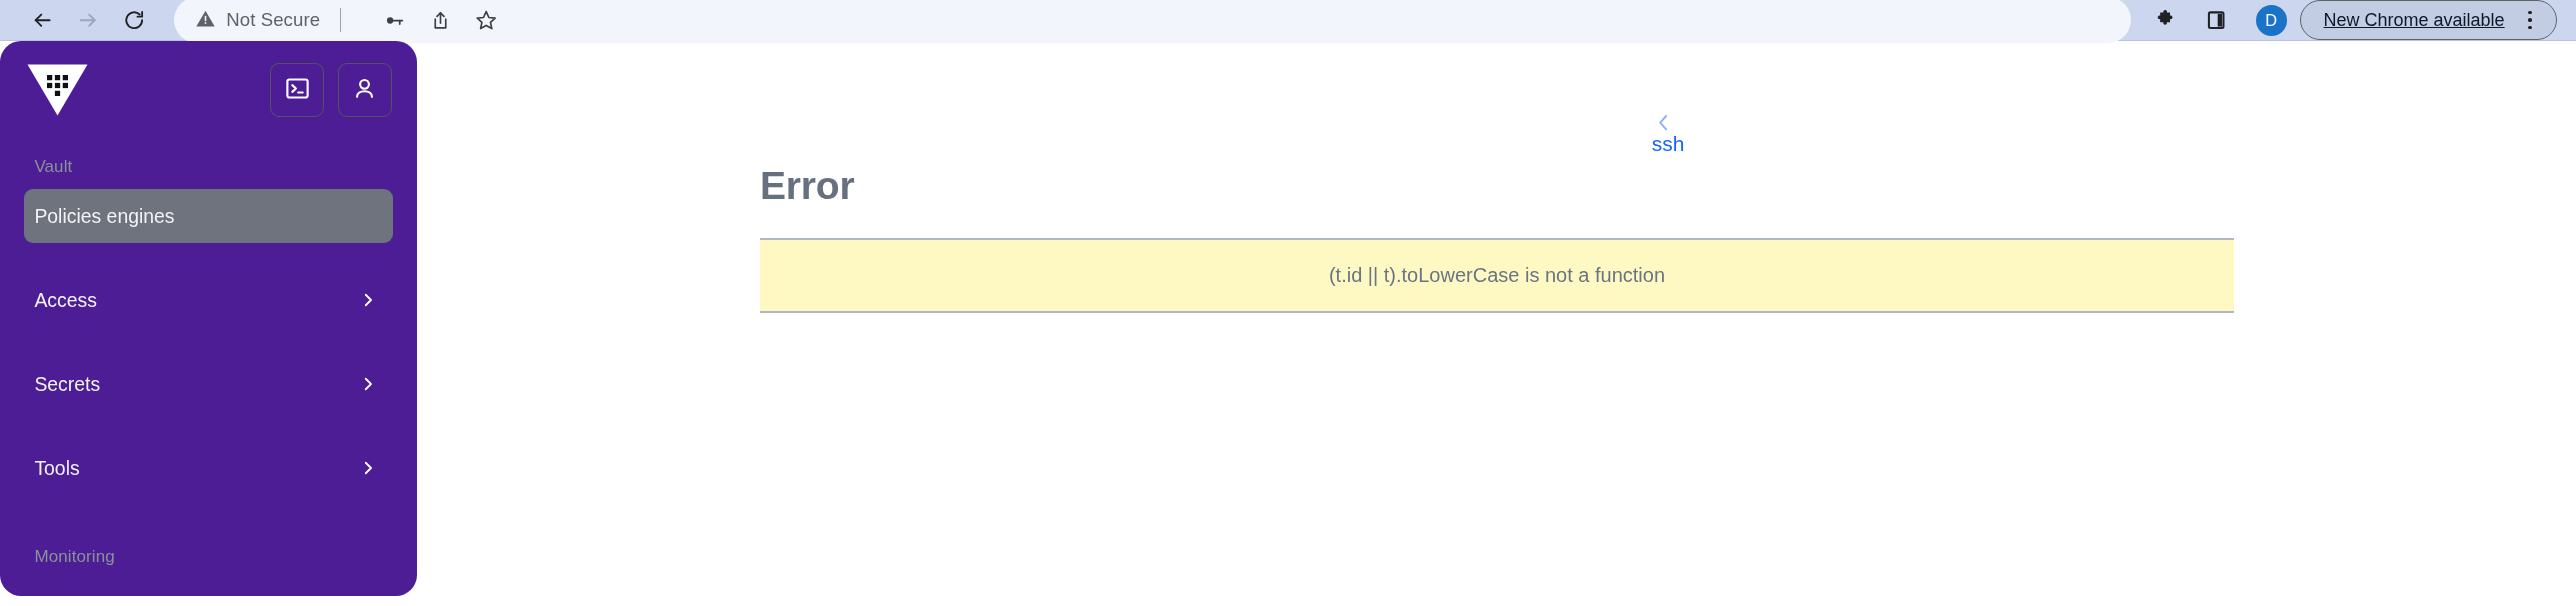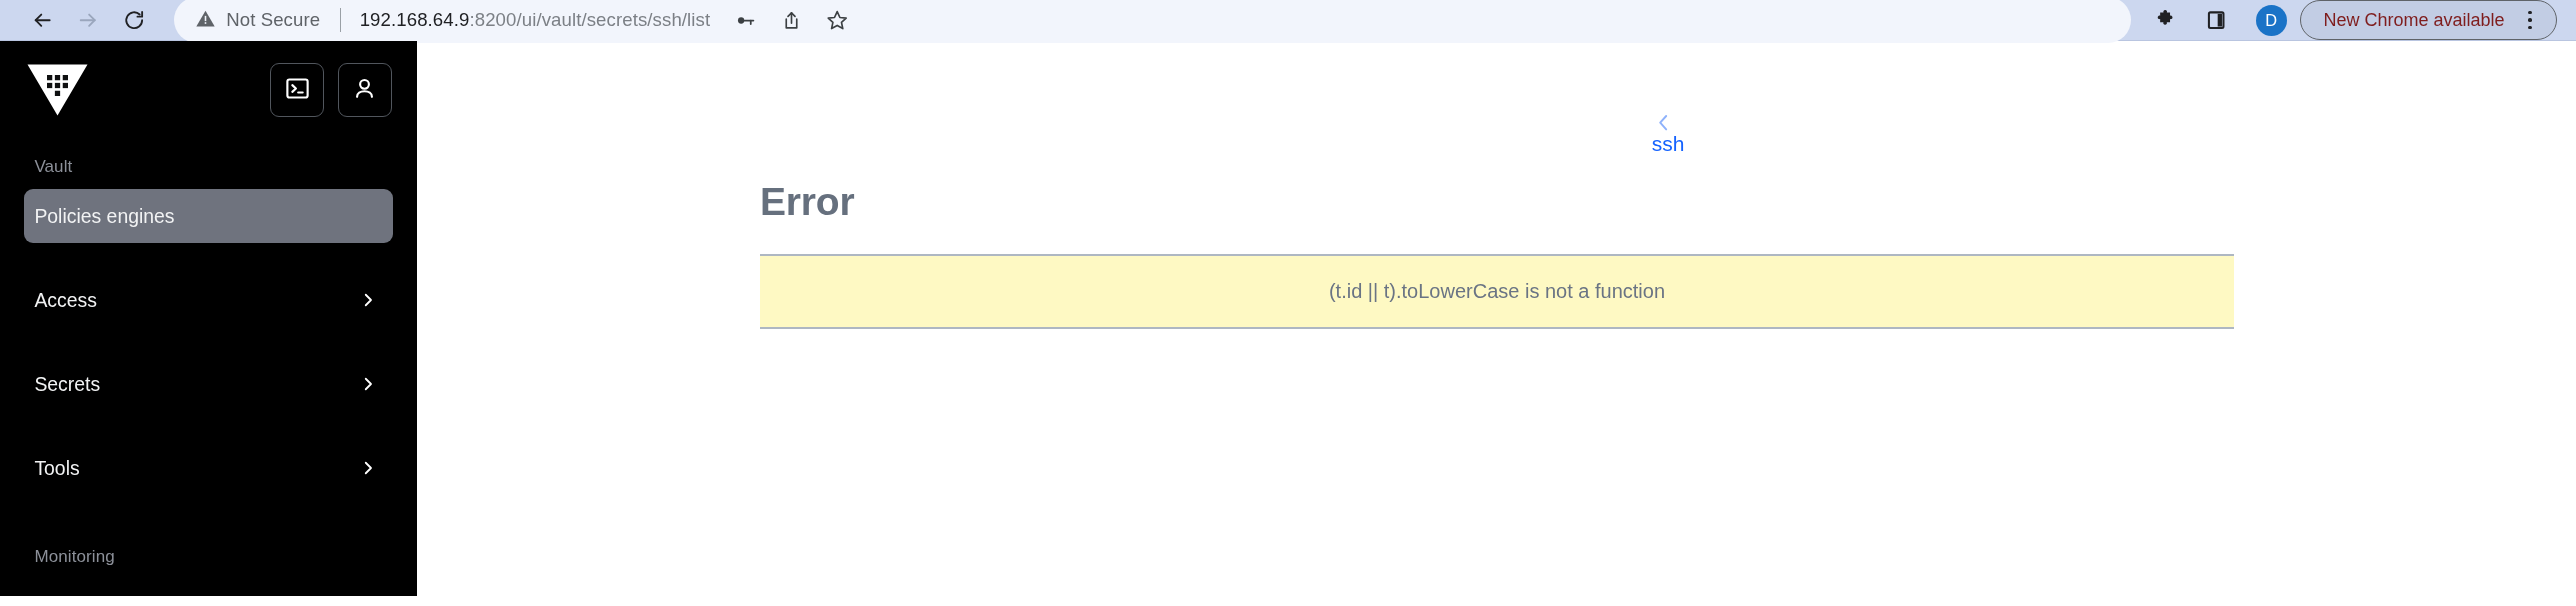--- a/index.html
+++ b/index.html
@@ -111,22 +111,23 @@
     align-items: center;
     height: 40px;
     border: 0.7px solid #5f6368;
     border-radius: 20px;
     background: #c2cde4;
     padding: 0 9px 0 22.4px;
     flex: 0 0 auto;
   }
   .chrome-pill-label {
     font-size: 18px;
-    color: #7f1d1d;
+    color: #0f172a;
     white-space: nowrap;
+    text-decoration: underline;
   }
   .kebab {
     width: 33px; height: 33px;
     display: flex; flex-direction: column;
     align-items: center; justify-content: center;
     gap: 3.7px;
     margin-left: 9px;
   }
   .kebab i { width: 3.7px; height: 3.7px; background: #202124; border-radius: 50%; display:block; }
 
@@ -135,25 +136,26 @@
     display: flex;
     width: 2576px;
     height: 555px;
     background: #ffffff;
   }
 
   
   .sidebar {
     width: 417px;
     flex: 0 0 417px;
-    background: #000000;
+    background: #4c1d95;
     height: 555px;
     padding: 0 24px;
     position: relative;
     overflow: hidden;
+    border-radius: 21px;
   }
 
   .sidebar-top {
     display: flex;
     align-items: center;
     justify-content: space-between;
     height: 97px;
     padding: 0 1.5px;
   }
 
@@ -211,21 +213,21 @@
     flex-direction: column;
   }
   .breadcrumb .bc-chev { margin-right: 9px; display: flex; align-items: center; }
   .breadcrumb .bc-link { color: #1563ff; }
 
   .page-title {
     font-size: 39px;
     font-weight: bold;
     color: #66707e;
     letter-spacing: -0.2px;
-    margin-top: 40px;
+    margin-top: 24px;
   }
 
   .error-box {
     margin-top: 30px;
     width: 1474px;
     height: 75px;
     background: #fef9c3;
     border-top: 2.2px solid #aeb7c2;
     border-bottom: 2.2px solid #aeb7c2;
     display: flex;
@@ -273,21 +275,20 @@
   <div class="omnibox">
     <span class="warn-icon">
       <svg width="21" height="21" viewBox="0 0 24 24">
         <path d="M12 3 L22.5 21 L1.5 21 Z" fill="#5f6368"></path>
         <rect x="11.1" y="9" width="1.8" height="6" fill="#f2f5fc"></rect>
         <rect x="11.1" y="16.2" width="1.8" height="1.9" fill="#f2f5fc"></rect>
       </svg>
     </span>
     <span class="not-secure">Not Secure</span>
     <span class="omni-sep"></span>
-    <span class="url-text"><span class="url-host">192.168.64.9</span><span class="url-path">:8200/ui/vault/secrets/ssh/list</span></span>
 
     <span class="omni-actions">
       <span class="nav-btn">
         <span>
           <svg width="21" height="21" viewBox="0 0 24 24" fill="none" stroke="#3c4043" stroke-width="2" stroke-linecap="round">
             <circle cx="7" cy="12" r="3.6" fill="#3c4043" stroke="none"></circle>
             <line x1="10.6" y1="12" x2="21" y2="12"></line>
             <line x1="18" y1="12" x2="18" y2="16"></line>
           </svg>
         </span>

